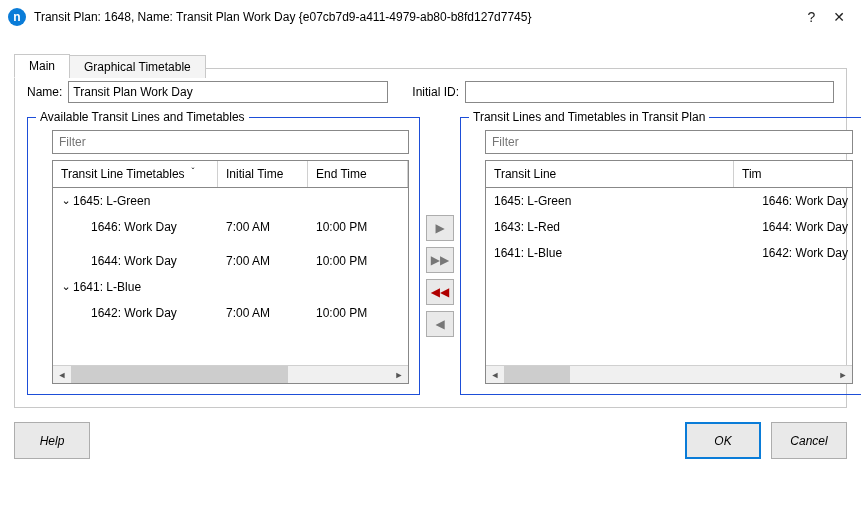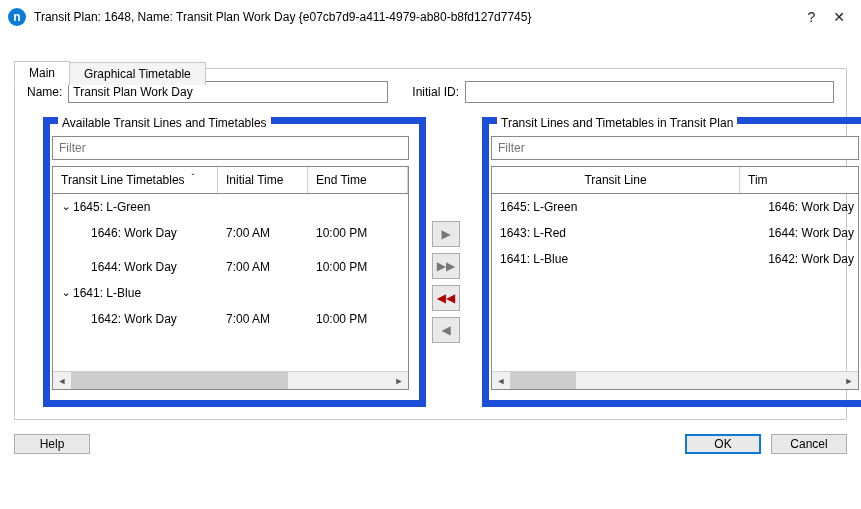--- a/index.html
+++ b/index.html
@@ -46,21 +46,21 @@
     display: flex;
     align-items: flex-end;
   }
   .tab {
     border: 1px solid #c8c8c8;
     border-bottom: none;
     padding: 4px 14px;
     background: #f4f4f4;
     font-size: 12px;
     position: relative;
-    top: 17px;
+    top: 10px;
     cursor: default;
   }
   .tab.active {
     background: #fff;
     border-bottom: 1px solid #fff;
   }
   .tab + .tab { margin-left: -1px; }
   .content {
     border: 1px solid #c8c8c8;
     border-top: none;
@@ -74,24 +74,23 @@
     height: 22px;
     padding: 2px 4px;
     font-family: Liberation Sans, sans-serif;
     font-size: 12px;
   }
   .name-input { flex: 1; max-width: 320px; }
   .ext-input { flex: 1; }
   .panels { display: flex; gap: 6px; align-items: stretch; }
   .panel {
     flex: 1;
-    border: 7px solid #1d4ed8;
+    border: 1px solid #1d4ed8;
     position: relative;
-    padding: 12px 10px 10px 2px;
-    margin-left: 16px;
+    padding: 12px 10px 10px 24px;
   }
   .panel .legend {
     position: absolute;
     top: -8px;
     left: 8px;
     background: #fff;
     padding: 0 4px;
     font-size: 12px;
   }
   .filter {
@@ -170,36 +169,37 @@
     color: #777;
   }
   .cbtn.active { color: #b00000; }
   .footer {
     margin: 14px;
     display: flex;
     align-items: center;
   }
   .btn {
     min-width: 76px;
-    height: 20px;
+    height: 37px;
     border: 1px solid #adadad;
     background: #e9e9e9;
     font-family: inherit;
     font-size: 12px;
     padding: 0 14px;
     cursor: default;
+    font-style: italic;
   }
   .btn.ok { border: 2px solid #0a7cd8; }
   .spacer { flex: 1; }
   
   .pa .c1 { width: 165px; }
   .pa .c2 { width: 90px; }
   .pa .c3 { width: 100px; }
   
-  .pb .c1 { width: 248px; text-align: center;}
+  .pb .c1 { width: 248px; }
   .pb .c2 { width: 118px;}
   .pb .grid-body .c1 { text-align: left; }
   .pb .grid-body .c2 { text-align: right; padding-right: 4px;}
 </style>
 </head>
 <body>
 
 <div class="titlebar">
   <div class="icon-n">n</div>
   <div class="title">Transit Plan: 1648, Name: Transit Plan Work Day  {e07cb7d9-a411-4979-ab80-b8fd127d7745}</div>

